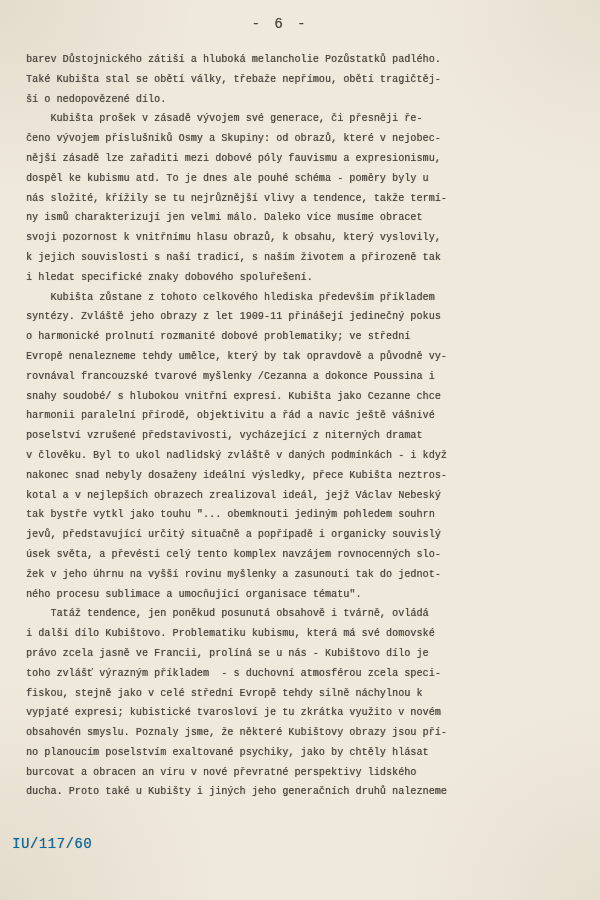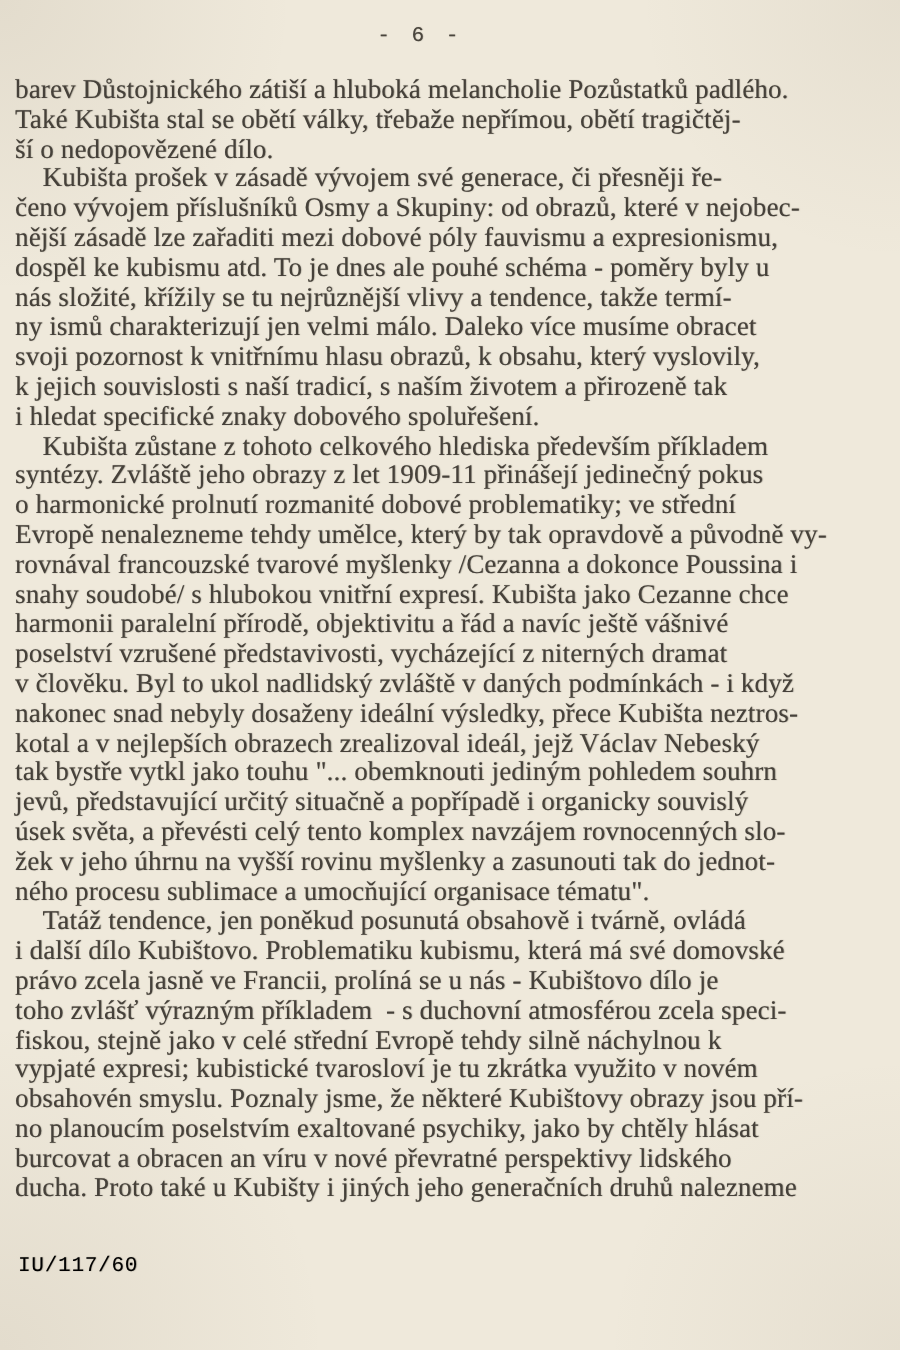--- a/index.html
+++ b/index.html
@@ -27,40 +27,39 @@
     right: 40px;
     text-align: center;
     font-size: 14px;
     letter-spacing: 3px;
     color: #4a453d;
     text-shadow: 0.4px 0.2px 0.6px rgba(70,65,55,0.55);
   }
   .body-text {
     position: absolute;
     top: 50px;
-    left: 10px;
+    left: 26px;
     right: 12px;
-    font-size: 18px;
+    font-size: 10px;
     line-height: 19.8px;
     letter-spacing: 0.1px;
     white-space: pre-wrap;
     text-shadow: 0.4px 0.2px 0.7px rgba(70,65,55,0.55);
     word-break: keep-all;
-    font-family: Liberation Serif, serif;
   }
   .body-text .line {
     min-height: 19.8px;
   }
   .footer-ref {
     position: absolute;
     left: 12px;
     top: 836px;
     font-size: 14px;
     letter-spacing: 0.5px;
-    color: #000000;
+    color: #0369a1;
     text-shadow: 0.4px 0.2px 0.7px rgba(70,65,55,0.55);
   }
   
   .paper::before {
     content: "";
     position: absolute;
     inset: 0;
     pointer-events: none;
     background:
       radial-gradient(circle at 0% 0%, rgba(120,105,80,0.10), rgba(0,0,0,0) 18%),

